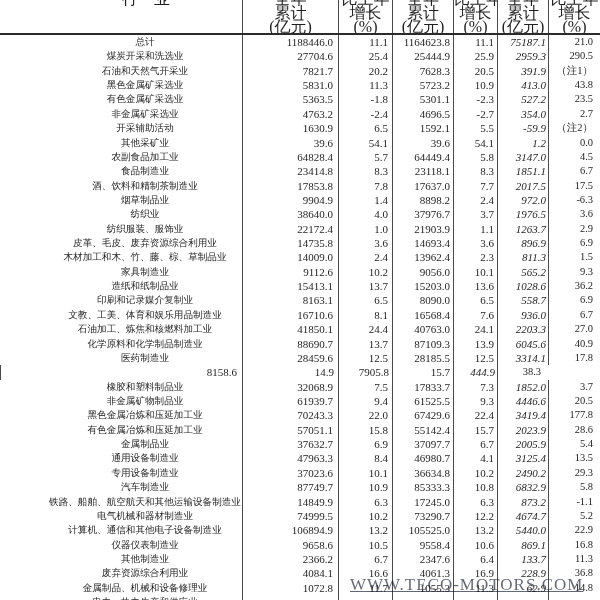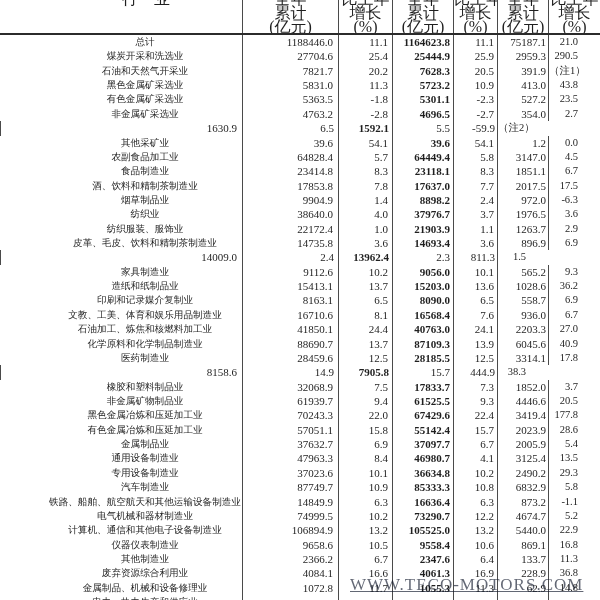--- a/index.html
+++ b/index.html
@@ -31,24 +31,24 @@
   .industry {
     text-align:center; padding-left:48px;
     font-size:9.6px; line-height:14.36px;
   }
   .num {
     text-align:right; font-size:11px; line-height:14.36px;
     border-left:1px solid #4a4a4a;
   }
   .num.c0 { padding-right:5px; }
   .num.c1 { padding-right:4px; }
-  .num.c2 { padding-right:3px;font-weight:bold; }
+  .num.c2 { padding-right:3px; }
   .num.c3 { padding-right:3px; }
-  .num.c4 { padding-right:2px; }
-  .num.c5 { padding-right:22px; font-size:10.5px; }
+  .num.c4 { padding-right:2px;font-style:italic; }
+  .num.c5 { padding-right:7px; font-size:10.5px; }
   .watermark {
     position:absolute; left:350px; top:575px;
     font-size:17px; letter-spacing:1px; white-space:nowrap;
     color:#0f172a; opacity:0.65;
     font-family:"Liberation Serif",serif;
     pointer-events:none;
     text-decoration:underline;
   }
 </style>
 </head>
@@ -149,27 +149,28 @@
         <div class="cell num c0">5363.5</div>
         <div class="cell num c1">-1.8</div>
         <div class="cell num c2">5301.1</div>
         <div class="cell num c3">-2.3</div>
         <div class="cell num c4">527.2</div>
         <div class="cell num c5">23.5</div>
       </div>
       <div class="grid-row trow">
         <div class="cell industry">非金属矿采选业</div>
         <div class="cell num c0">4763.2</div>
-        <div class="cell num c1">-2.8</div>
+        <div class="cell num c1">-2.4</div>
         <div class="cell num c2">4696.5</div>
         <div class="cell num c3">-2.7</div>
         <div class="cell num c4">354.0</div>
         <div class="cell num c5">2.7</div>
       </div>
       <div class="grid-row trow">
+        <div class="cell industry">开采辅助活动</div>
         <div class="cell num c0">1630.9</div>
         <div class="cell num c1">6.5</div>
         <div class="cell num c2">1592.1</div>
         <div class="cell num c3">5.5</div>
         <div class="cell num c4">-59.9</div>
         <div class="cell num c5">（注2）</div>
       </div>
       <div class="grid-row trow">
         <div class="cell industry">其他采矿业</div>
         <div class="cell num c0">39.6</div>
@@ -227,29 +228,30 @@
       <div class="grid-row trow">
         <div class="cell industry">纺织服装、服饰业</div>
         <div class="cell num c0">22172.4</div>
         <div class="cell num c1">1.0</div>
         <div class="cell num c2">21903.9</div>
         <div class="cell num c3">1.1</div>
         <div class="cell num c4">1263.7</div>
         <div class="cell num c5">2.9</div>
       </div>
       <div class="grid-row trow">
-        <div class="cell industry">皮革、毛皮、饮料和精制茶制造业</div>
+        <div class="cell industry">皮革、毛皮、废弃资源综合利用业</div>
         <div class="cell num c0">14735.8</div>
         <div class="cell num c1">3.6</div>
         <div class="cell num c2">14693.4</div>
         <div class="cell num c3">3.6</div>
         <div class="cell num c4">896.9</div>
         <div class="cell num c5">6.9</div>
       </div>
       <div class="grid-row trow">
+        <div class="cell industry">木材加工和木、竹、藤、棕、草制品业</div>
         <div class="cell num c0">14009.0</div>
         <div class="cell num c1">2.4</div>
         <div class="cell num c2">13962.4</div>
         <div class="cell num c3">2.3</div>
         <div class="cell num c4">811.3</div>
         <div class="cell num c5">1.5</div>
       </div>
       <div class="grid-row trow">
         <div class="cell industry">家具制造业</div>
         <div class="cell num c0">9112.6</div>
@@ -390,21 +392,21 @@
         <div class="cell num c1">10.9</div>
         <div class="cell num c2">85333.3</div>
         <div class="cell num c3">10.8</div>
         <div class="cell num c4">6832.9</div>
         <div class="cell num c5">5.8</div>
       </div>
       <div class="grid-row trow">
         <div class="cell industry">铁路、船舶、航空航天和其他运输设备制造业</div>
         <div class="cell num c0">14849.9</div>
         <div class="cell num c1">6.3</div>
-        <div class="cell num c2">16636.4</div>
+        <div class="cell num c2">17245.0</div>
         <div class="cell num c3">6.3</div>
         <div class="cell num c4">873.2</div>
         <div class="cell num c5">-1.1</div>
       </div>
       <div class="grid-row trow">
         <div class="cell industry">电气机械和器材制造业</div>
         <div class="cell num c0">74999.5</div>
         <div class="cell num c1">10.2</div>
         <div class="cell num c2">73290.7</div>
         <div class="cell num c3">12.2</div>

